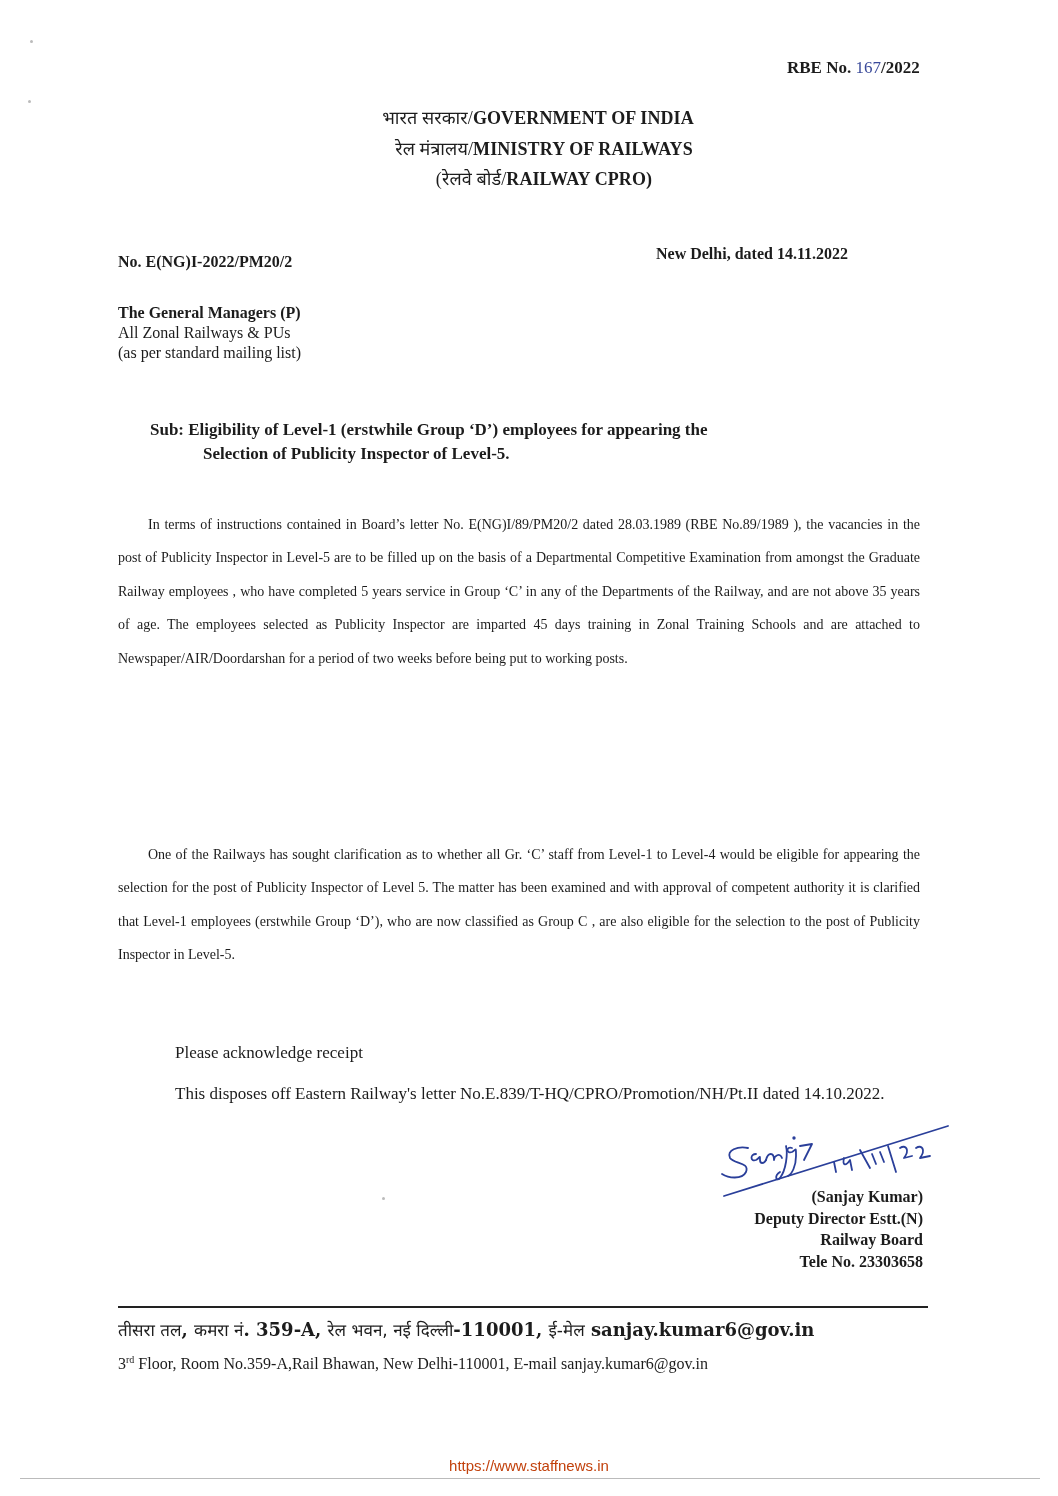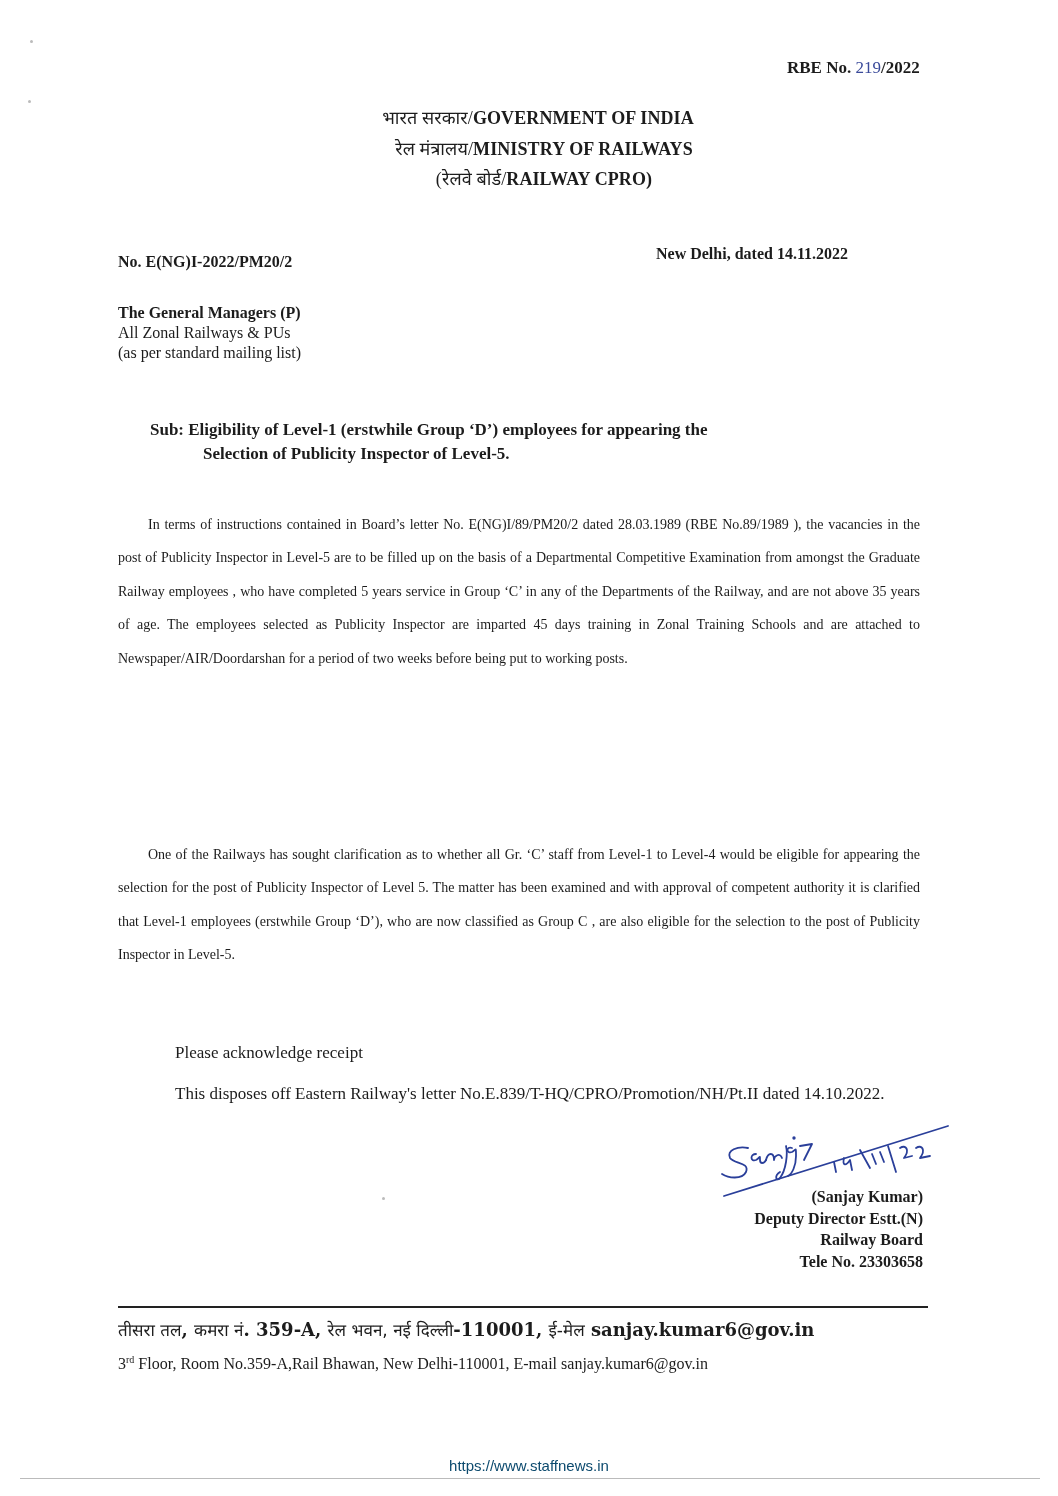--- a/index.html
+++ b/index.html
@@ -54,30 +54,30 @@
     .foot1 {
       left: 118px; top: 1318px; font-size: 18px; font-weight: bold;
       font-family: "DejaVu Serif", "Liberation Serif", serif;
     }
     .foot1 .hi { font-weight: normal; font-family: "DejaVu Sans", sans-serif; font-size: 17px; }
     .foot2 { left: 118px; top: 1354px; font-size: 16px; }
     .foot2 sup { font-size: 10px; }
     .url {
       left: 0; width: 1058px; text-align: center; top: 1457px;
       font-family: "Liberation Sans", "DejaVu Sans", sans-serif;
-      font-size: 15px; color: #0c4a6e;
+      font-size: 15px; color: #c2410c;
     }
     .bottom-rule { left: 20px; top: 1478px; width: 1020px; height: 1px; background: #bbbbbb; }
     .scan-dot { width: 3px; height: 3px; border-radius: 50%; background: #bbb; }
   </style>
 </head>
 <body>
 
 <div class="abs rbe">
-  <span>RBE No. </span><span class="num">219</span><span>/2022</span>
+  <span>RBE No. </span><span class="num">167</span><span>/2022</span>
 </div>
 
 <div class="abs hdr hdr1">
   <span class="hi">भारत सरकार/</span><span>GOVERNMENT OF INDIA</span>
 </div>
 <div class="abs hdr hdr2">
   <span class="hi">रेल मंत्रालय/</span><span>MINISTRY OF RAILWAYS</span>
 </div>
 <div class="abs hdr hdr3">
   <span class="hi">(रेलवे बोर्ड/</span><span>RAILWAY CPRO)</span>

